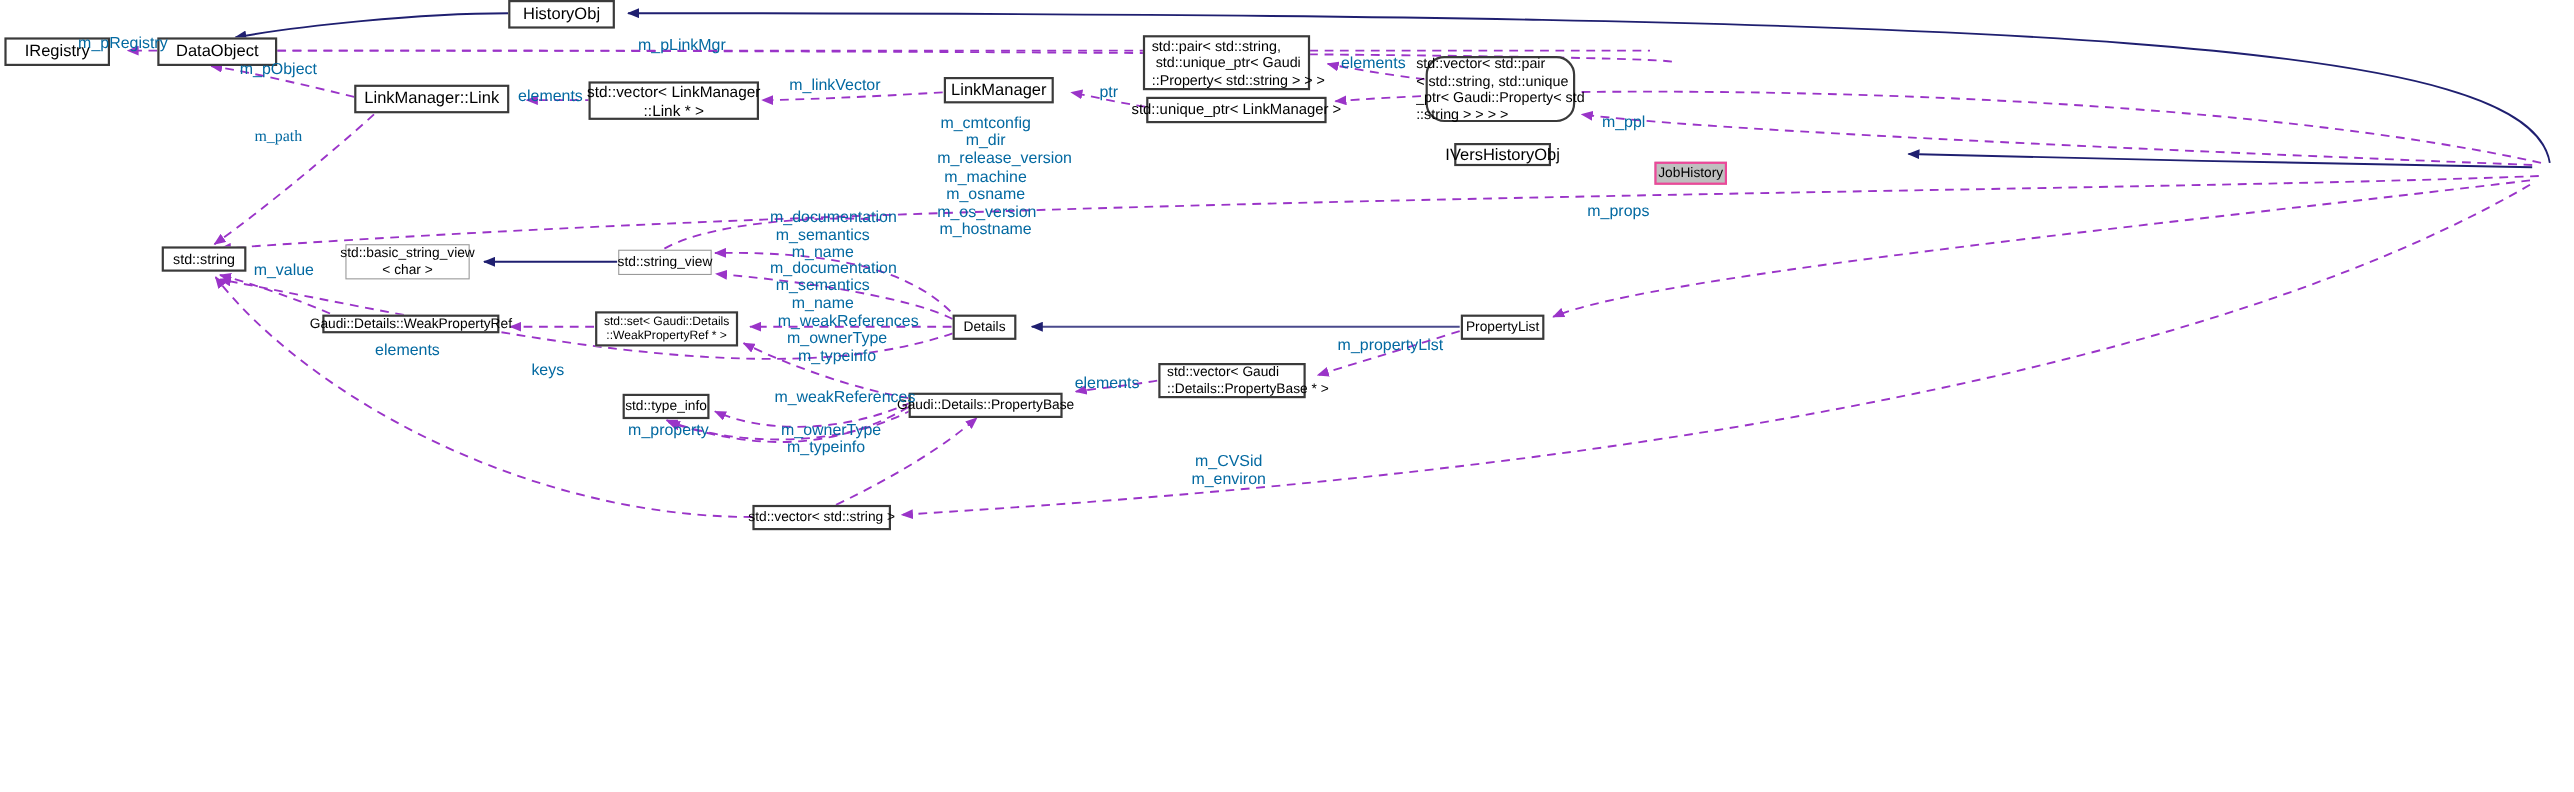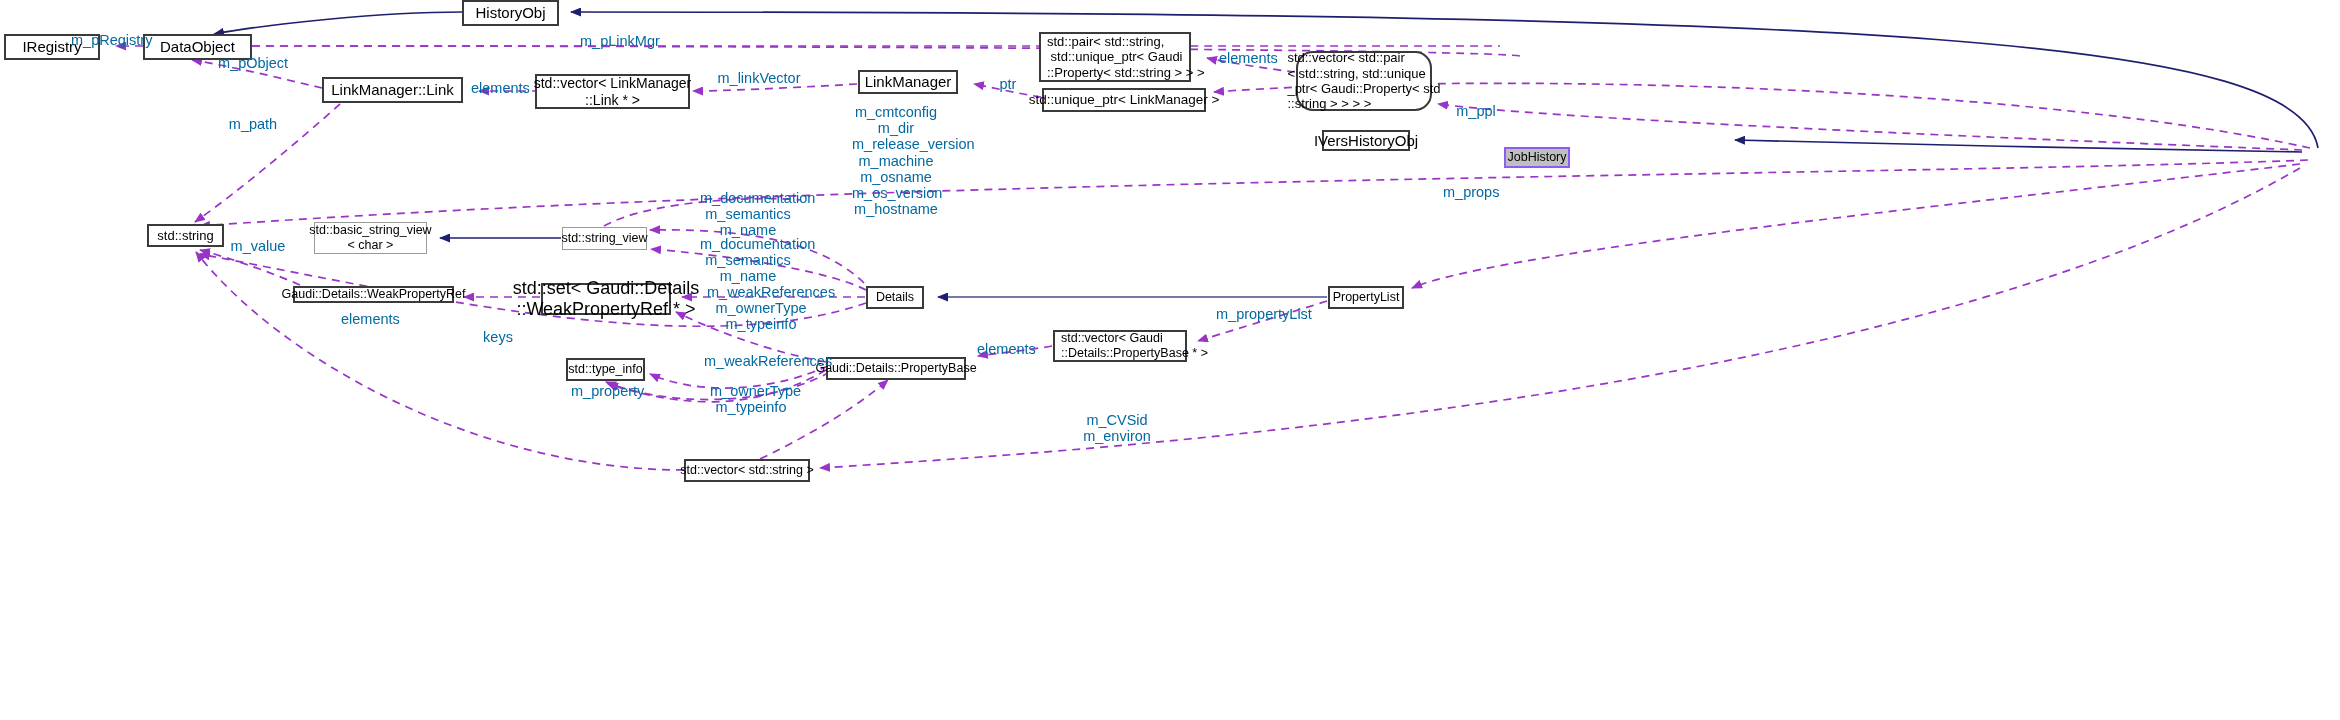--- a/index.html
+++ b/index.html
@@ -40,21 +40,21 @@
     z-index: 5;
   }
   .node.grey-border {
     border: 1px solid #9a9a9a;
   }
   .node.thick {
     border: 2px solid #3a3a3a;
   }
   .node.current {
     background: #bfbfbf;
-    border: 2px solid #8b5cf6;
+    border: 2px solid #ec4899;
   }
   .node-label {
     display: block;
     padding: 1px 6px;
     white-space: pre;
   }
   .edge-label {
     position: absolute;
     font-size: 14.5px;
     color: #0369a1;
@@ -212,21 +212,21 @@
   </div>
 
   <div class="node grey-border" style="left:562px; top:227px; width:85px; height:23px; font-size:12.5px;">
     <span class="node-label">std::string_view</span>
   </div>
 
   <div class="node thick" style="left:293px; top:286px; width:161px; height:17px; font-size:12.5px;">
     <span class="node-label">Gaudi::Details::WeakPropertyRef</span>
   </div>
 
-  <div class="node thick" style="left:541px; top:283px; width:130px; height:32px; font-size:18px;">
+  <div class="node thick" style="left:541px; top:283px; width:130px; height:32px; font-size:11px;">
     <span class="node-label">std::set&lt; Gaudi::Details
 ::WeakPropertyRef * &gt;</span>
   </div>
 
   <div class="node thick" style="left:866px; top:286px; width:58px; height:23px; font-size:12.5px;">
     <span class="node-label">Details</span>
   </div>
 
   <div class="node thick" style="left:1328px; top:286px; width:76px; height:23px; font-size:12.5px;">
     <span class="node-label">PropertyList</span>
@@ -258,21 +258,21 @@
   <div class="edge-label" style="left:471px; top:80px; width:58px;"><span>elements</span></div>
 
   <div class="edge-label" style="left:717px; top:70px; width:84px;"><span>m_linkVector</span></div>
 
   <div class="edge-label" style="left:996px; top:76px; width:24px;"><span>ptr</span></div>
 
   <div class="edge-label" style="left:1219px; top:50px; width:58px;"><span>elements</span></div>
 
   <div class="edge-label" style="left:1454px; top:103px; width:44px;"><span>m_ppl</span></div>
 
-  <div class="edge-label" style="left:228px; top:116px; width:50px;"><span>m_path</span></div>
+  <div class="edge-label" style="left:228px; top:116px; width:50px;font-family:Liberation Serif, serif;"><span>m_path</span></div>
 
   <div class="edge-label" style="left:852px; top:104px; width:88px;"><span>m_cmtconfig
 m_dir
 m_release_version
 m_machine
 m_osname
 m_os_version
 m_hostname</span></div>
 
   <div class="edge-label" style="left:1443px; top:184px; width:56px;"><span>m_props</span></div>

